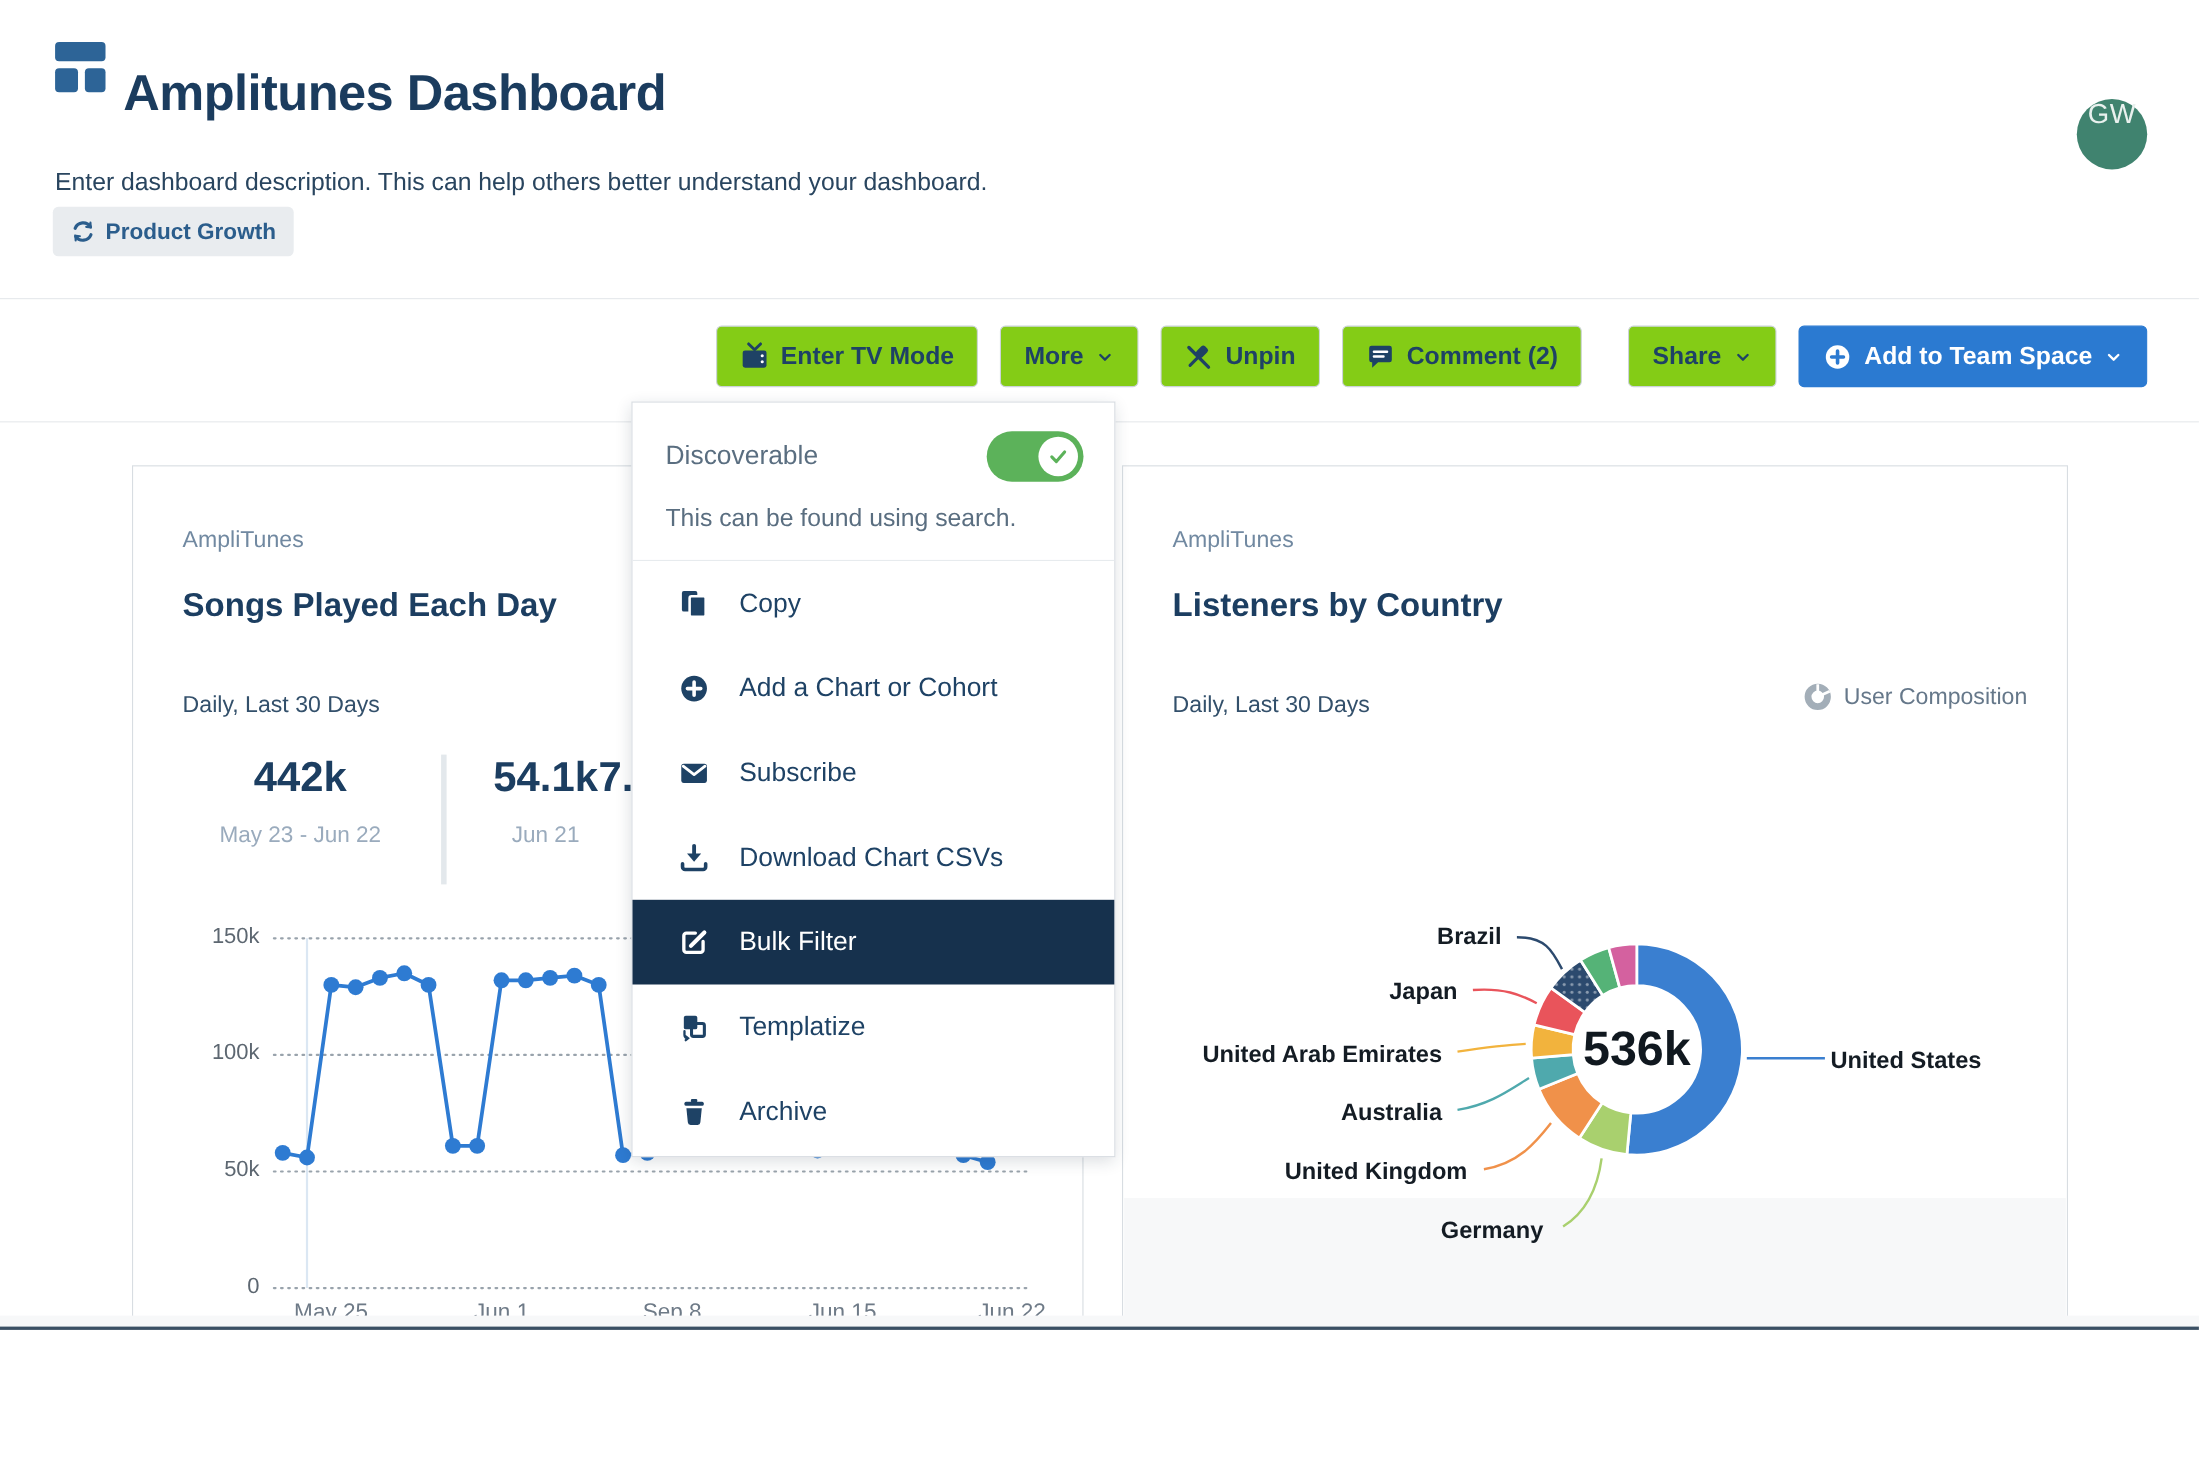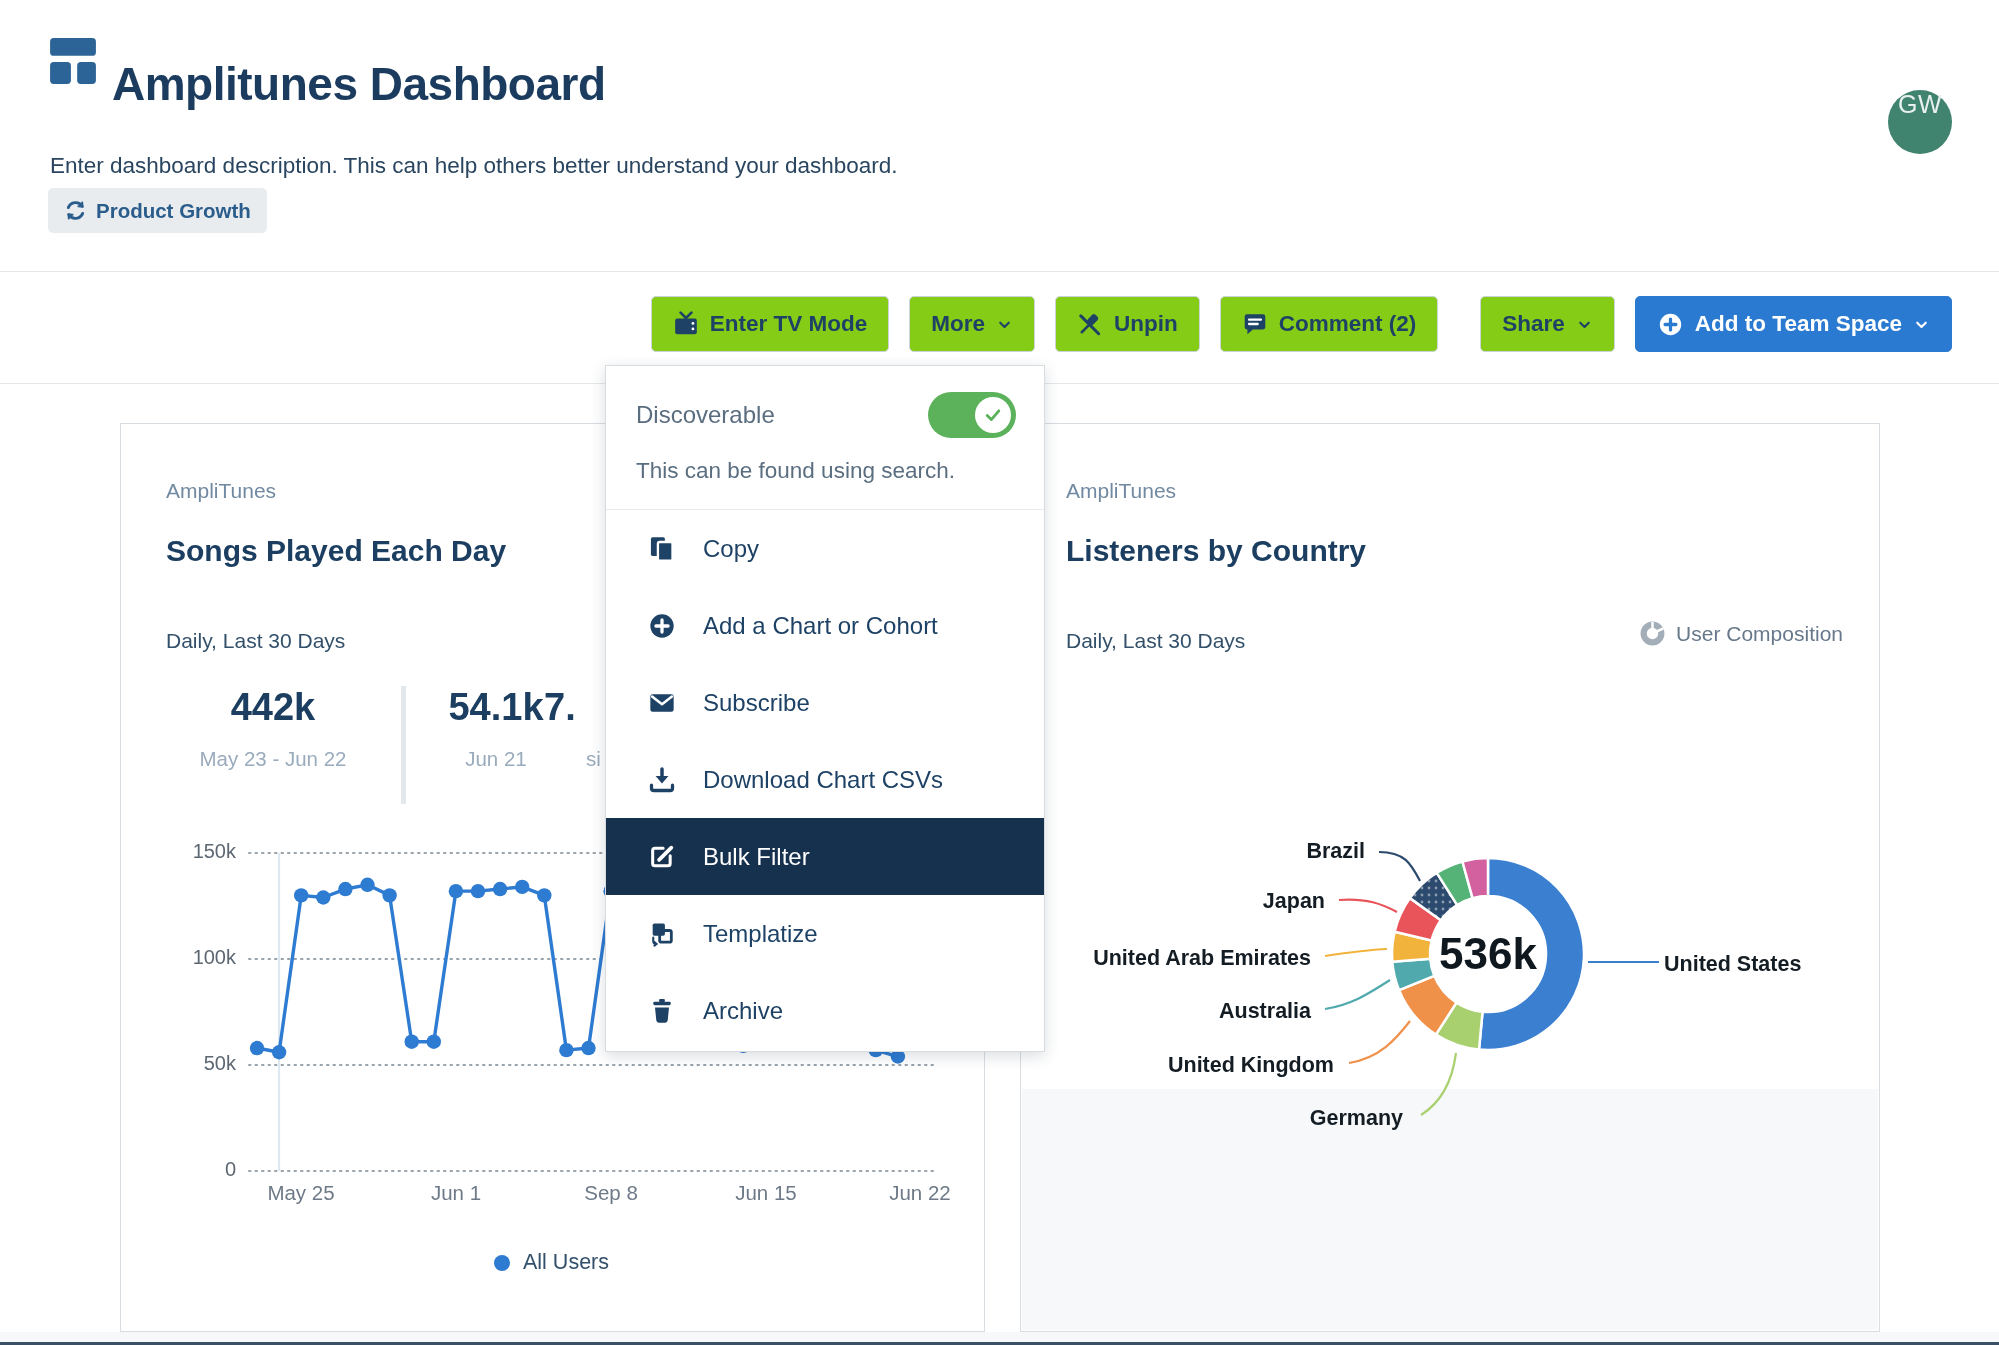--- a/index.html
+++ b/index.html
@@ -1,17 +1,17 @@
 <!DOCTYPE html>
 <html><head>
 <meta charset="utf-8">
 <style>
   html,body{margin:0;padding:0;}
   body{font-family:"Liberation Sans","DejaVu Sans",sans-serif;background:#fff;}
-  .page{position:relative;width:1999px;height:1345px;background:#fff;overflow:hidden;}
+  .page{position:relative;width:1999px;height:1209px;background:#fff;overflow:hidden;}
 
   
   .logo{position:absolute;left:48px;top:36px;width:50px;height:50px;}
   .page-title{position:absolute;left:112px;top:26px;font-size:46px;font-weight:bold;color:#1b3c5e;letter-spacing:-.5px;}
   .page-desc{position:absolute;left:50px;top:130px;font-size:22.5px;color:#29455f;}
   .badge{position:absolute;left:48px;top:188px;height:45px;display:flex;align-items:center;gap:9px;background:#e9ecef;border-radius:5px;padding:0 16px;color:#2b5d8c;font-size:20.5px;font-weight:bold;cursor:pointer;}
   .avatar{position:absolute;left:1888px;top:90px;width:64px;height:64px;border-radius:50%;background:#40836f;color:#e9f1ee;display:flex;align-items:flex-start;justify-content:center;font-size:25px;letter-spacing:.5px;}
   .divider{position:absolute;left:0;width:1999px;height:1px;background:#e5e8eb;}
   .divider.d1{top:271px;}
   .divider.d2{top:383px;}
@@ -57,21 +57,21 @@
   .dlabel{position:absolute;font-size:21.5px;font-weight:bold;color:#141c24;white-space:nowrap;z-index:3;}
   .dl-brazil{right:514px;top:415px;}
   .dl-japan{right:554px;top:465px;}
   .dl-uae{right:568px;top:522px;}
   .dl-australia{right:568px;top:575px;}
   .dl-uk{right:545px;top:629px;}
   .dl-germany{right:476px;top:682px;}
   .dl-us{left:643px;top:528px;}
 
   
-  .dropdown{position:absolute;left:605px;top:365px;width:440px;background:#fff;border:1px solid #d7dce1;box-shadow:0 4px 14px rgba(25,45,65,.16);z-index:30;box-sizing:border-box;}
+  .dropdown{position:absolute;left:574px;top:365px;width:440px;background:#fff;border:1px solid #d7dce1;box-shadow:0 4px 14px rgba(25,45,65,.16);z-index:30;box-sizing:border-box;}
   .disc-row{display:flex;justify-content:space-between;align-items:center;padding:26px 28px 0 30px;}
   .disc-label{font-size:24px;color:#5a6e80;}
   .toggle{position:relative;width:88px;height:46px;border-radius:23px;background:#5cb25a;cursor:pointer;flex:none;}
   .toggle .knob{position:absolute;right:5px;top:5px;width:36px;height:36px;border-radius:50%;background:#fff;display:flex;align-items:center;justify-content:center;}
   .disc-desc{padding:20px 30px 25px 30px;font-size:22.5px;color:#5a6e80;}
   .menu{border-top:1px solid #e7ebee;padding-bottom:2px;}
   .menu-item{height:77px;display:flex;align-items:center;gap:27px;padding:0 20px 0 42px;font-size:24px;color:#1e4265;cursor:pointer;}
   .menu-item.highlighted{background:#16314d;color:#fff;}
   .menu-item svg{flex:none;}
 

